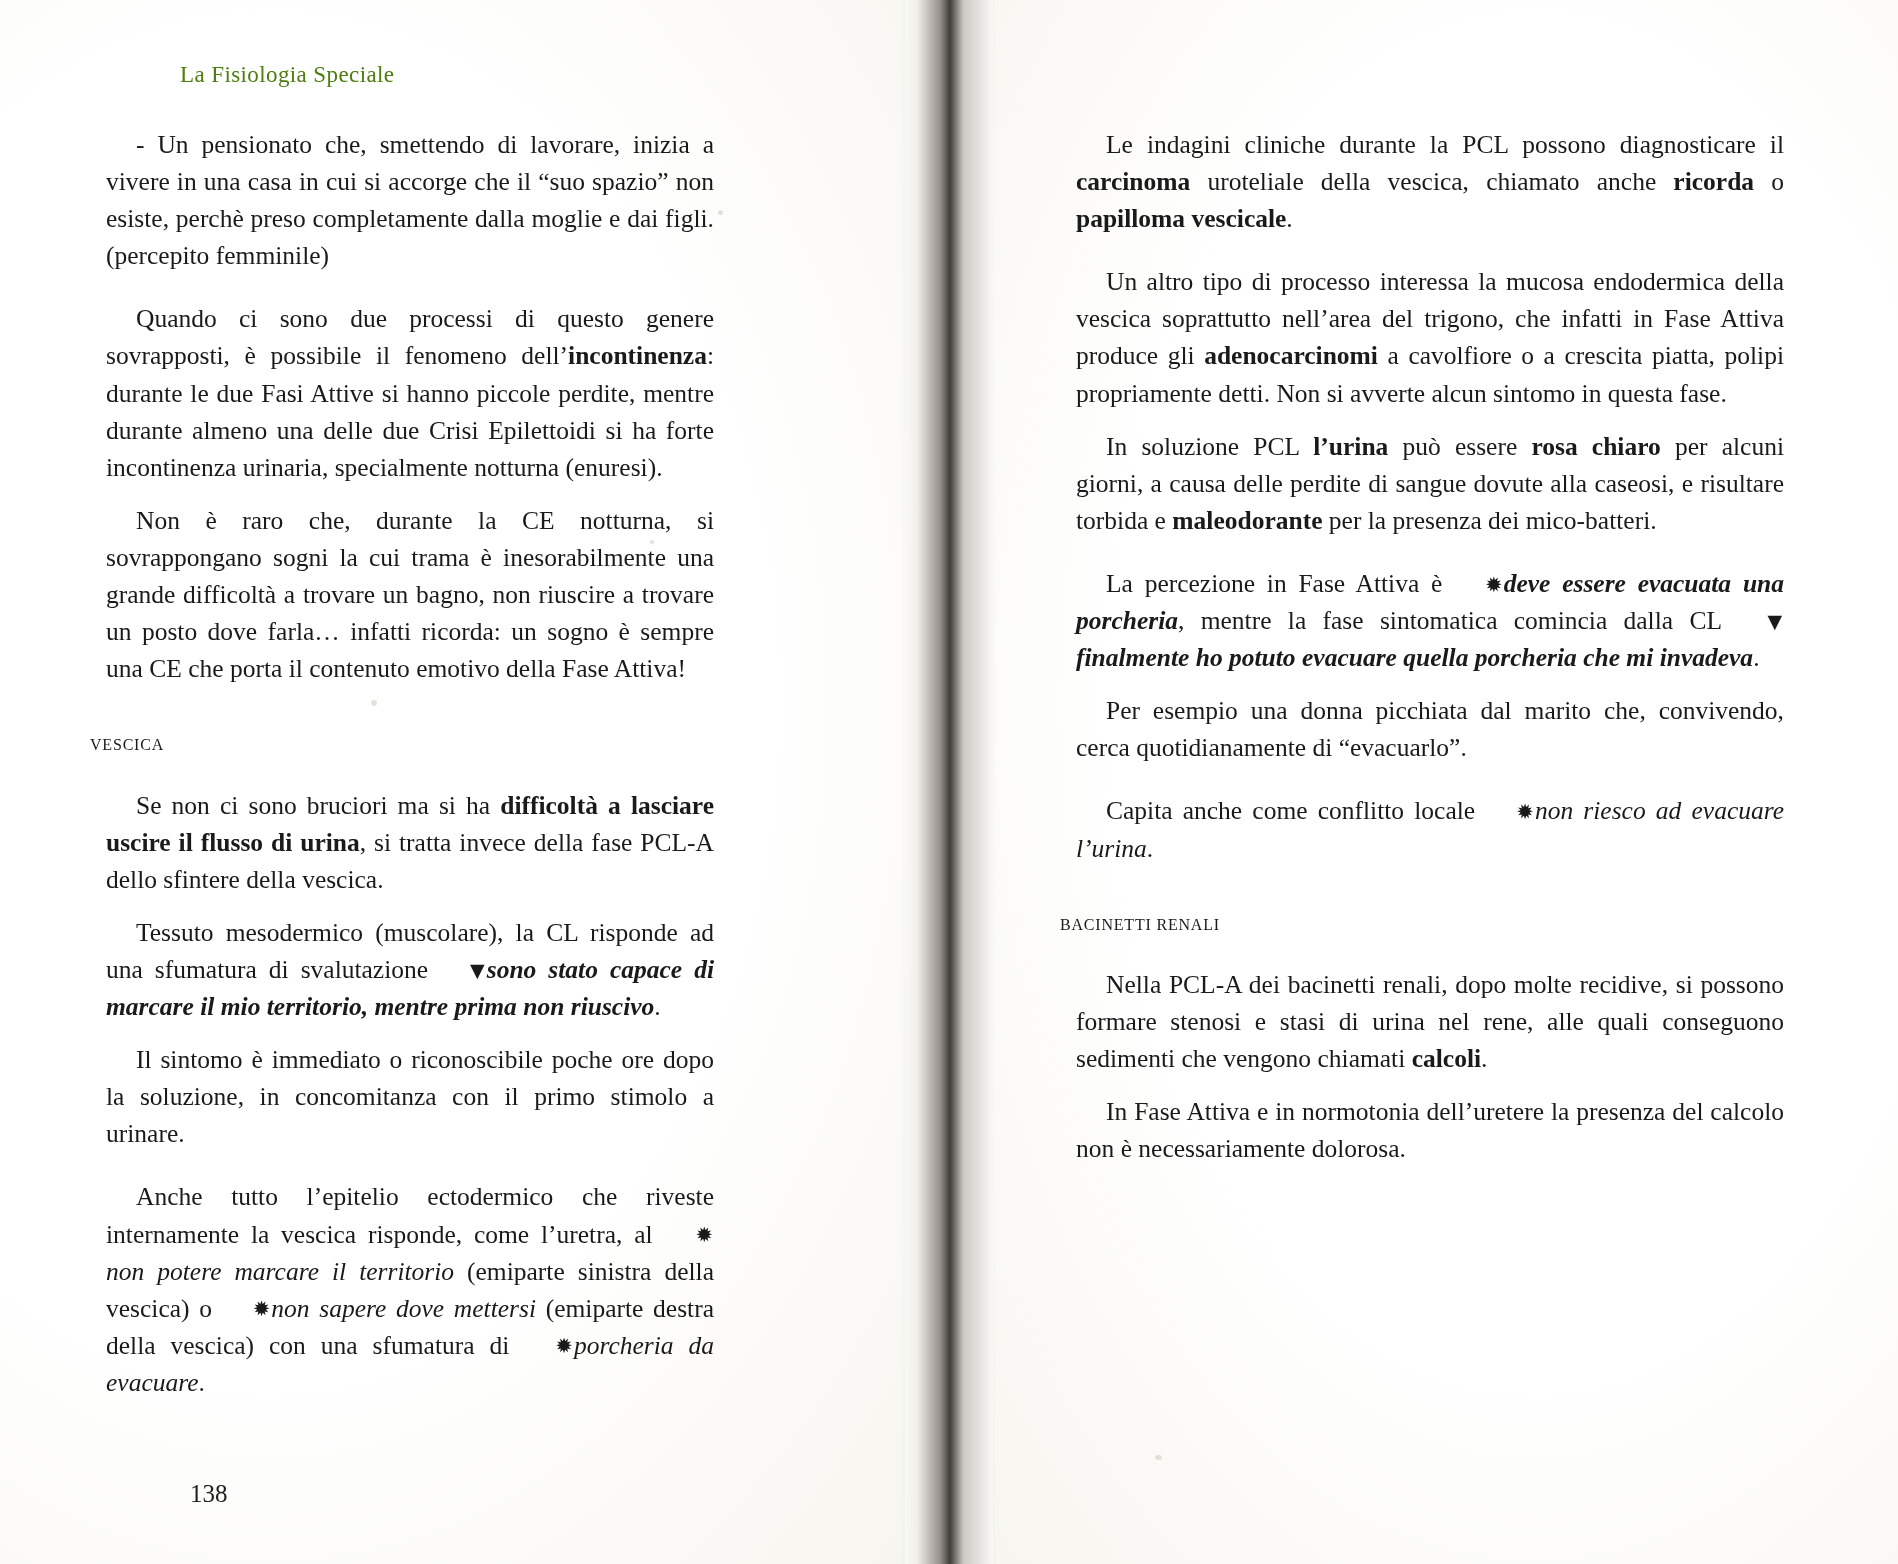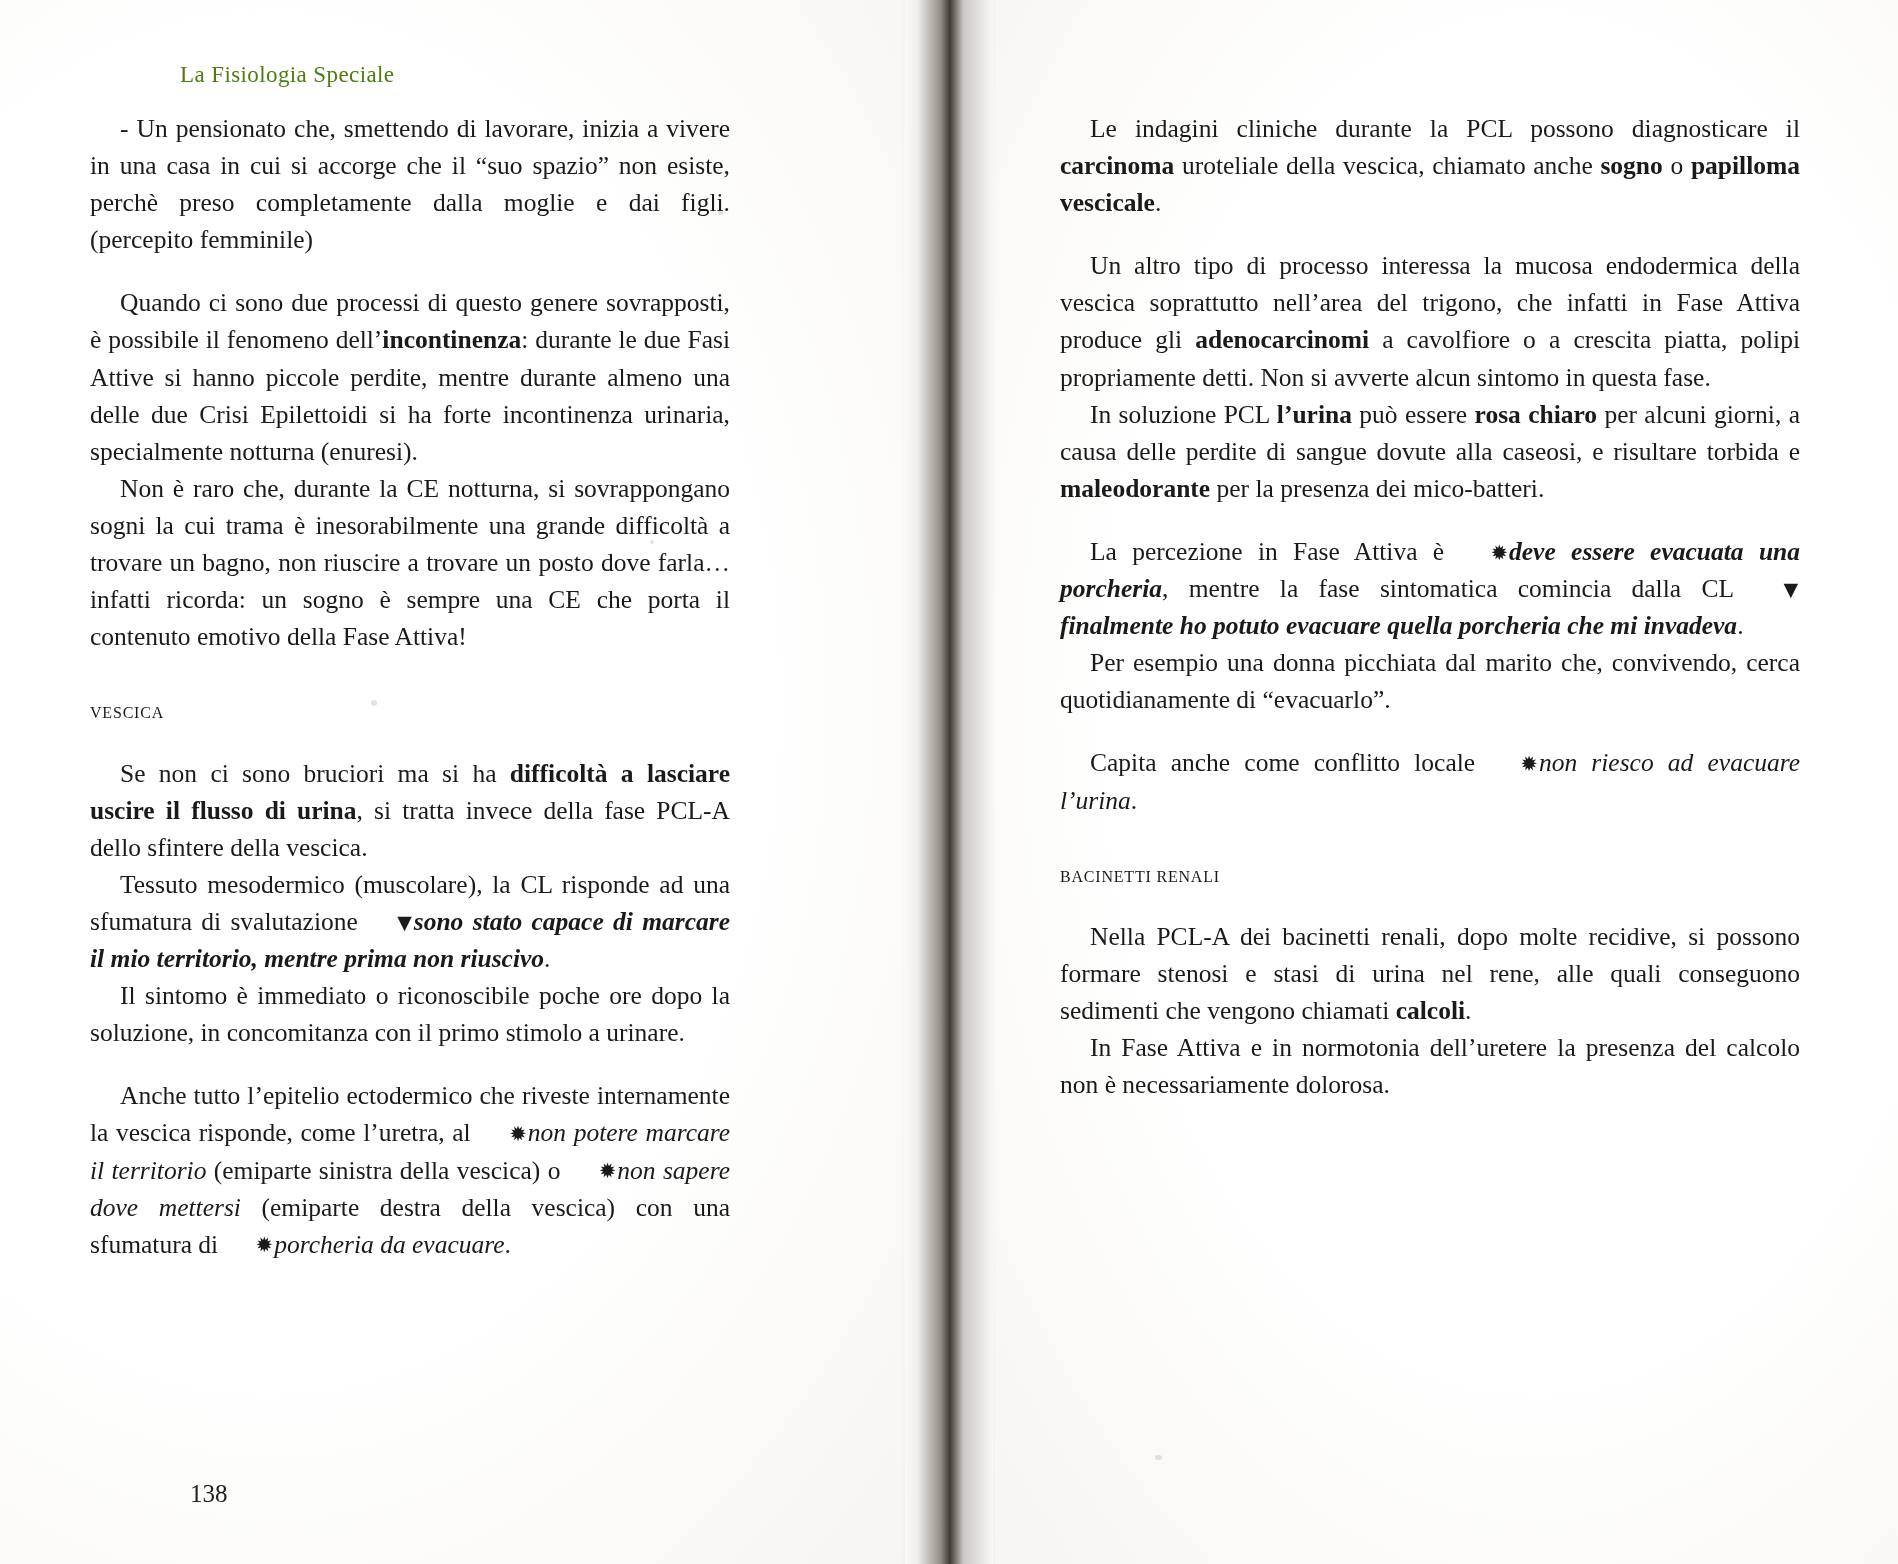--- a/index.html
+++ b/index.html
@@ -68,21 +68,21 @@
     position: absolute;
     top: 110px;
     width: 100%;
     font-size: 25.5px;
     line-height: 1.455;
     text-align: justify;
     text-justify: inter-word;
     hyphens: none;
   }
   .body-text p {
-    margin: 0;
+    margin: 16px;
   }
   p.indent { text-indent: 30px; }
   p.gap { margin-top: 26px; }
 
   h2.section {
     font-size: 16px;
     font-weight: normal;
     letter-spacing: 0.8px;
     margin: 46px 0 30px 0;
     text-indent: 0;
@@ -159,21 +159,21 @@
       </div>
     </div>
 
     <div class="folio folio-left">138</div>
   </div>
 
   <div class="col col-right">
 
     <div class="body-text">
       <div>
-        <p class="indent">Le indagini cliniche durante la PCL possono diagnosticare il <b>carcinoma</b> uroteliale della vescica, chiamato anche <b>sogno</b> o <b>papilloma vescicale</b>.</p>
+        <p class="indent">Le indagini cliniche durante la PCL possono diagnosticare il <b>carcinoma</b> uroteliale della vescica, chiamato anche <b>ricorda</b> o <b>papilloma vescicale</b>.</p>
         <p class="indent gap">Un altro tipo di processo interessa la mucosa endodermica della vescica soprattutto nell’area del trigono, che infatti in Fase Attiva produce gli <b>adenocarcinomi</b> a cavolfiore o a crescita piatta, polipi propriamente detti. Non si avverte alcun sintomo in questa fase.</p>
         <p class="indent">In soluzione PCL <b>l’urina</b> può essere <b>rosa chiaro</b> per alcuni giorni, a causa delle perdite di sangue dovute alla caseosi, e risultare torbida e <b>maleodorante</b> per la presenza dei mico-batteri.</p>
         <p class="indent gap">La percezione in Fase Attiva è <span class="mark">✹</span><span class="bi">deve essere evacuata una porcheria</span>, mentre la fase sintomatica comincia dalla CL <span class="mark-down">▼</span><span class="bi">finalmente ho potuto evacuare quella porcheria che mi invadeva</span>.</p>
         <p class="indent">Per esempio una donna picchiata dal marito che, convivendo, cerca quotidianamente di “evacuarlo”.</p>
         <p class="indent gap">Capita anche come conflitto locale <span class="mark">✹</span><i>non riesco ad evacuare l’urina</i>.</p>
       </div>
 
       <h2 class="section">BACINETTI RENALI</h2>
 
       <div>

